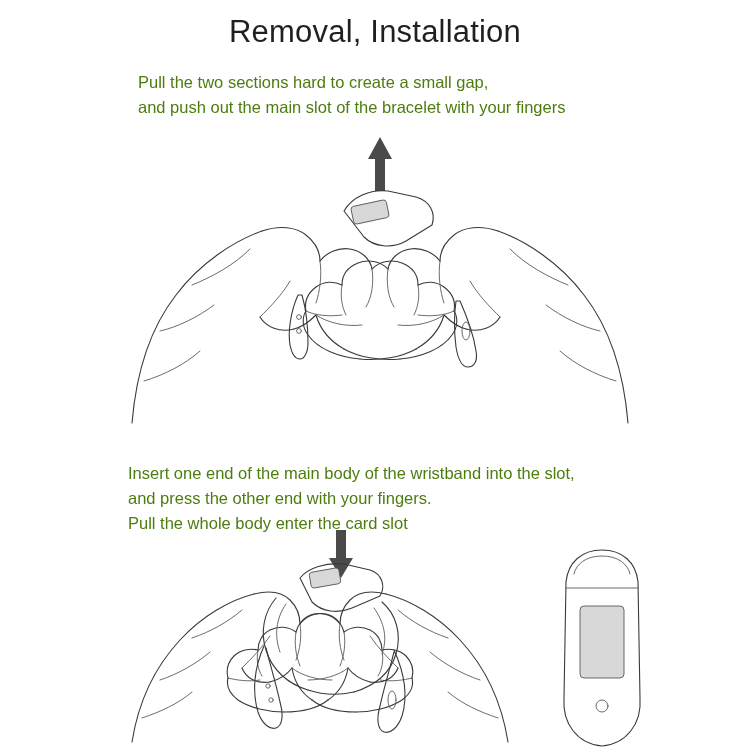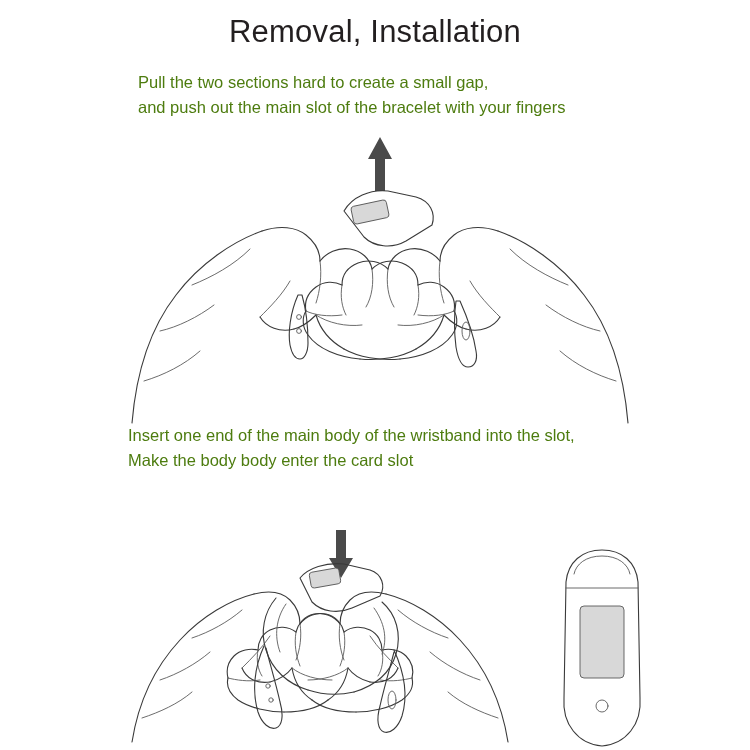--- a/index.html
+++ b/index.html
@@ -39,21 +39,21 @@
     white-space: nowrap;
   }
   .caption-block .line {
     display: block;
   }
   #caption-one {
     top: 70px;
     left: 138px;
   }
   #caption-two {
-    top: 423px;
+    top: 461px;
     left: 128px;
   }
   .figure {
     position: absolute;
   }
   #figure-removal {
     top: 135px;
     left: 130px;
     width: 500px;
     height: 290px;
@@ -173,21 +173,22 @@
       </g>
       <g>
         <path class="stroke" d="M330 166 C 338 184, 344 202, 346 216 C 348 226, 344 232, 338 232 C 332 232, 328 224, 326 212 C 324 196, 324 180, 326 166 Z"></path>
         <ellipse class="stroke-thin" cx="336" cy="196" rx="4" ry="9"></ellipse>
       </g>
     </svg>
   </div>
 
   <div class="caption-block" id="caption-two">
     <span class="line">Insert one end of the main body of the wristband into the slot,</span>
-    <span class="line">Make the body body enter the card slot</span>
+    <span class="line">and press the other end with your fingers.</span>
+    <span class="line">Pull the whole body enter the card slot</span>
   </div>
 
   <div class="figure" id="figure-installation">
     <svg width="380" height="215" viewBox="0 0 380 215">
 
       <g>
         <path class="fill-dark" d="M206 2 L216 2 L216 30 L223 30 L211 50 L199 30 L206 30 Z"></path>
       </g>
 
       <g>

